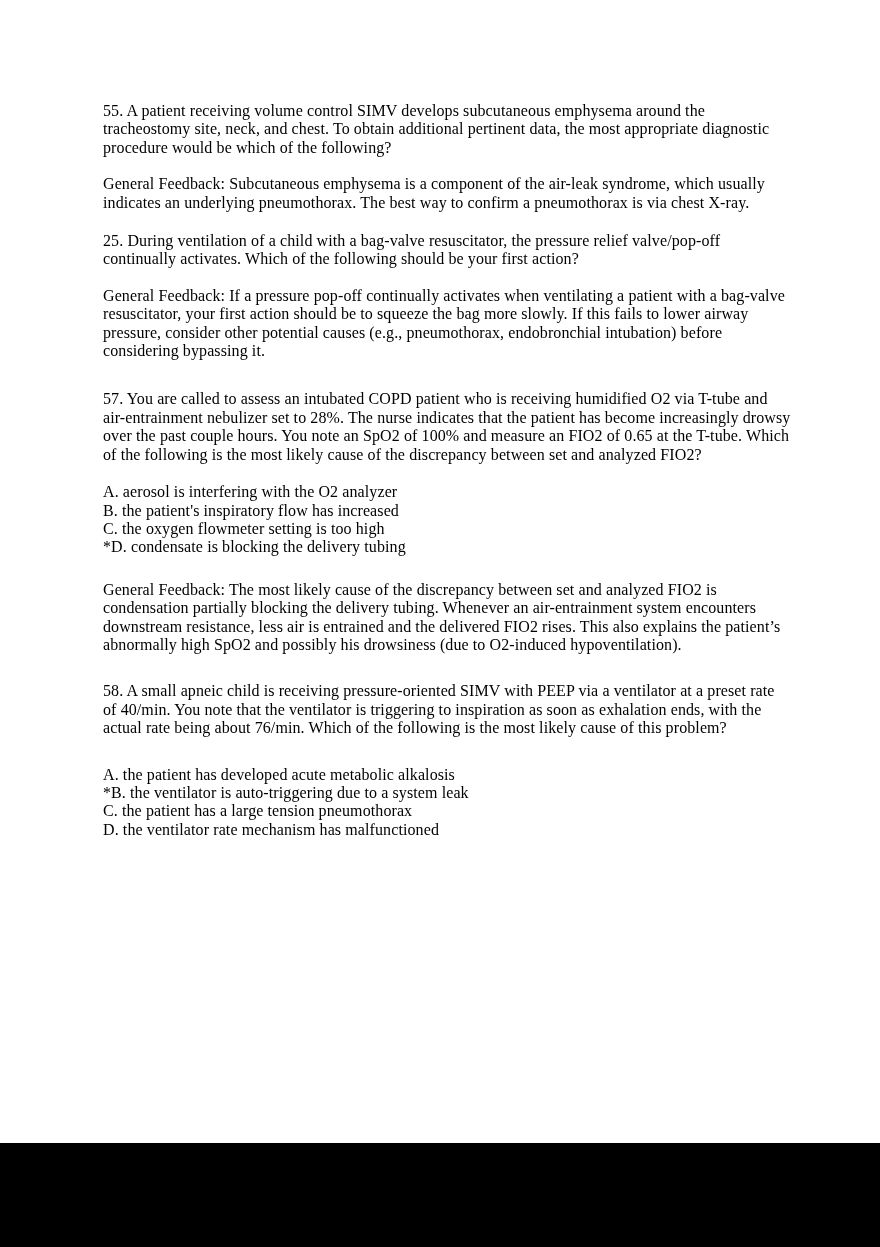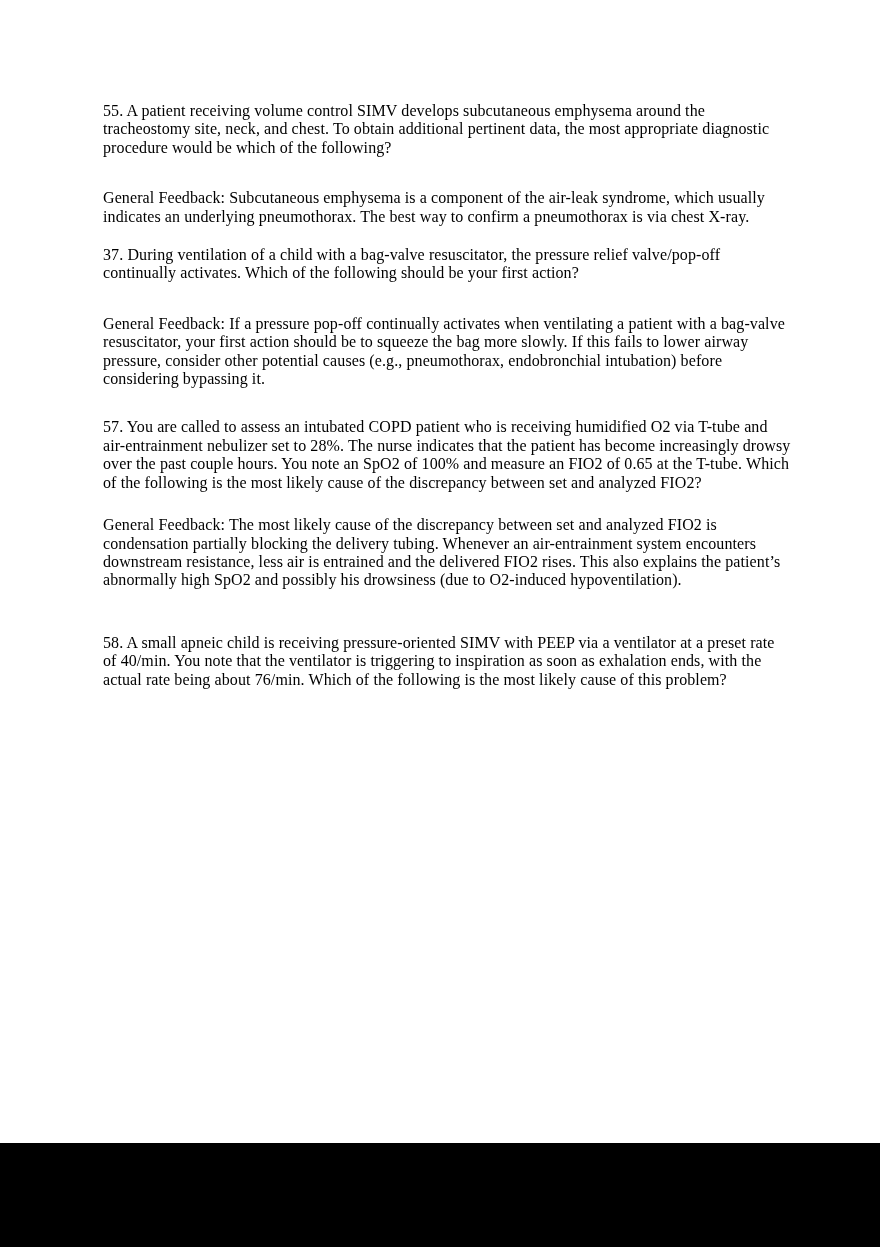--- a/index.html
+++ b/index.html
@@ -22,25 +22,25 @@
     overflow: hidden;
   }
   .blk {
     margin: 0;
     font-size: 16px;
     line-height: 18.4px;
     white-space: pre;           
     letter-spacing: 0.1px;
   }
   .mt-19 { margin-top: 19px; }
-  .mt-18 { margin-top: 32px; }
+  .mt-18 { margin-top: 18px; }
   .mt-17 { margin-top: 24px; }
   .mt-20 { margin-top: 20px; }
   .mt-15 { margin-top: 30px; }
-  .mt-28 { margin-top: 44px; }
+  .mt-28 { margin-top: 28px; }
   .bottom-bar {
     position: absolute;
     left: 0;
     top: 1143px;
     width: 880px;
     height: 104px;
     background: #000000;
   }
 </style>
 </head>
@@ -50,40 +50,48 @@
 
   <section>
     <p class="blk">55. A patient receiving volume control SIMV develops subcutaneous emphysema around the
 tracheostomy site, neck, and chest. To obtain additional pertinent data, the most appropriate diagnostic
 procedure would be which of the following?</p>
     <p class="blk mt-18">General Feedback: Subcutaneous emphysema is a component of the air-leak syndrome, which usually
 indicates an underlying pneumothorax. The best way to confirm a pneumothorax is via chest X-ray.</p>
   </section>
 
   <section>
-    <p class="blk mt-20">37. During ventilation of a child with a bag-valve resuscitator, the pressure relief valve/pop-off
+    <p class="blk mt-20">25. During ventilation of a child with a bag-valve resuscitator, the pressure relief valve/pop-off
 continually activates. Which of the following should be your first action?</p>
     <p class="blk mt-18">General Feedback: If a pressure pop-off continually activates when ventilating a patient with a bag-valve
 resuscitator, your first action should be to squeeze the bag more slowly. If this fails to lower airway
 pressure, consider other potential causes (e.g., pneumothorax, endobronchial intubation) before
 considering bypassing it.</p>
   </section>
 
   <section>
     <p class="blk mt-15">57. You are called to assess an intubated COPD patient who is receiving humidified O2 via T-tube and
 air-entrainment nebulizer set to 28%. The nurse indicates that the patient has become increasingly drowsy
 over the past couple hours. You note an SpO2 of 100% and measure an FIO2 of 0.65 at the T-tube. Which
 of the following is the most likely cause of the discrepancy between set and analyzed FIO2?</p>
+    <p class="blk mt-19">A. aerosol is interfering with the O2 analyzer
+B. the patient's inspiratory flow has increased
+C. the oxygen flowmeter setting is too high
+*D. condensate is blocking the delivery tubing</p>
     <p class="blk mt-17">General Feedback: The most likely cause of the discrepancy between set and analyzed FIO2 is
 condensation partially blocking the delivery tubing. Whenever an air-entrainment system encounters
 downstream resistance, less air is entrained and the delivered FIO2 rises. This also explains the patient’s
 abnormally high SpO2 and possibly his drowsiness (due to O2-induced hypoventilation).</p>
   </section>
 
   <section>
     <p class="blk mt-28">58. A small apneic child is receiving pressure-oriented SIMV with PEEP via a ventilator at a preset rate
 of 40/min. You note that the ventilator is triggering to inspiration as soon as exhalation ends, with the
 actual rate being about 76/min. Which of the following is the most likely cause of this problem?</p>
+    <p class="blk mt-28">A. the patient has developed acute metabolic alkalosis
+*B. the ventilator is auto-triggering due to a system leak
+C. the patient has a large tension pneumothorax
+D. the ventilator rate mechanism has malfunctioned</p>
   </section>
 
 </div>
 
 <div class="bottom-bar"></div>
 
 </body></html>

